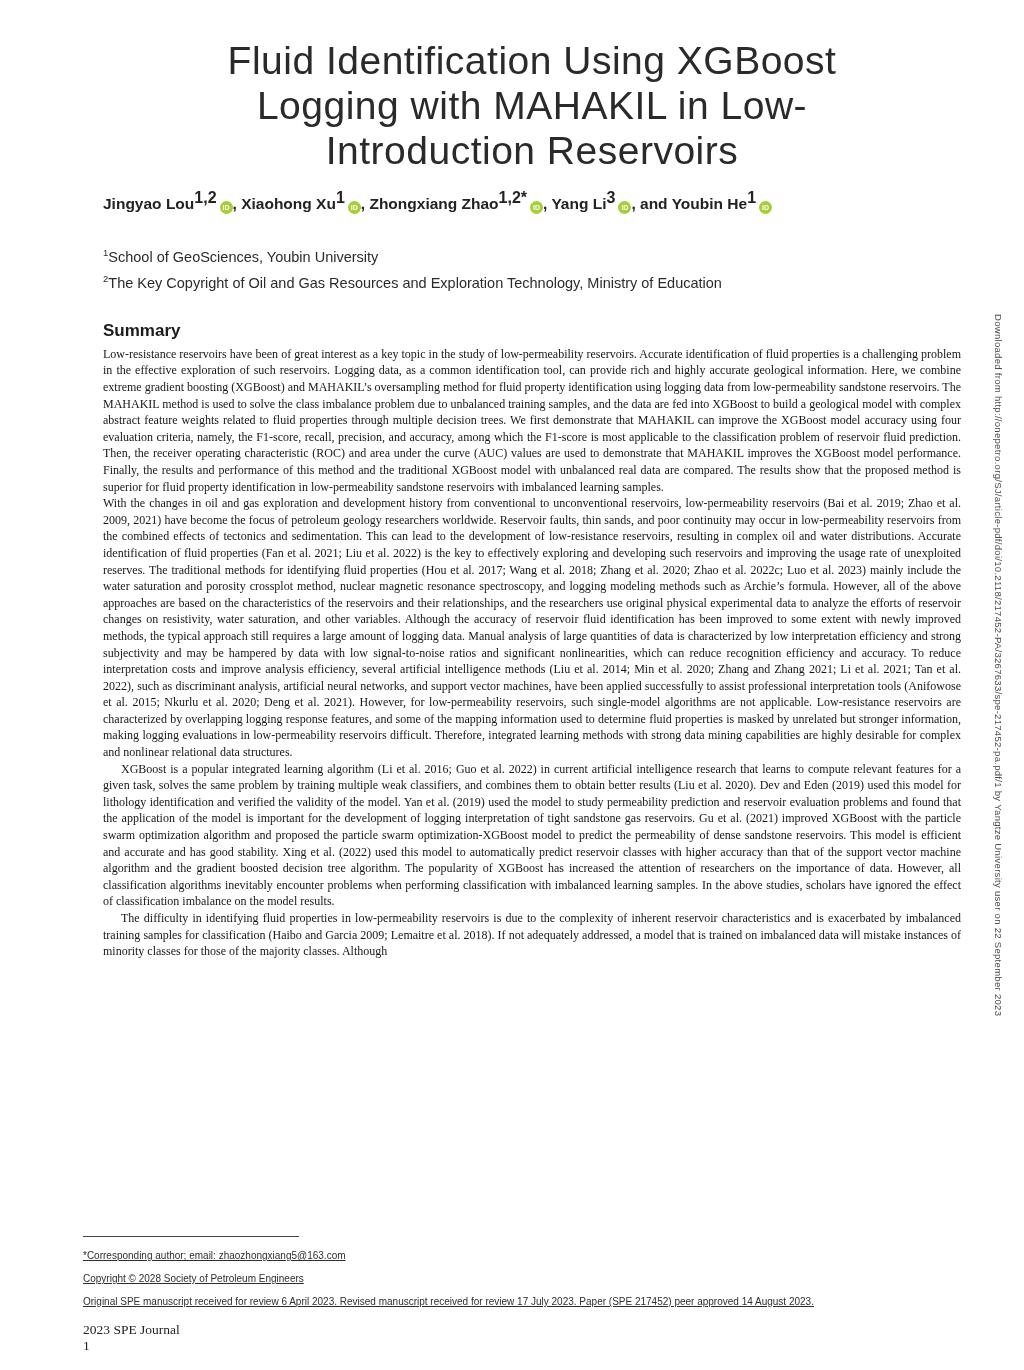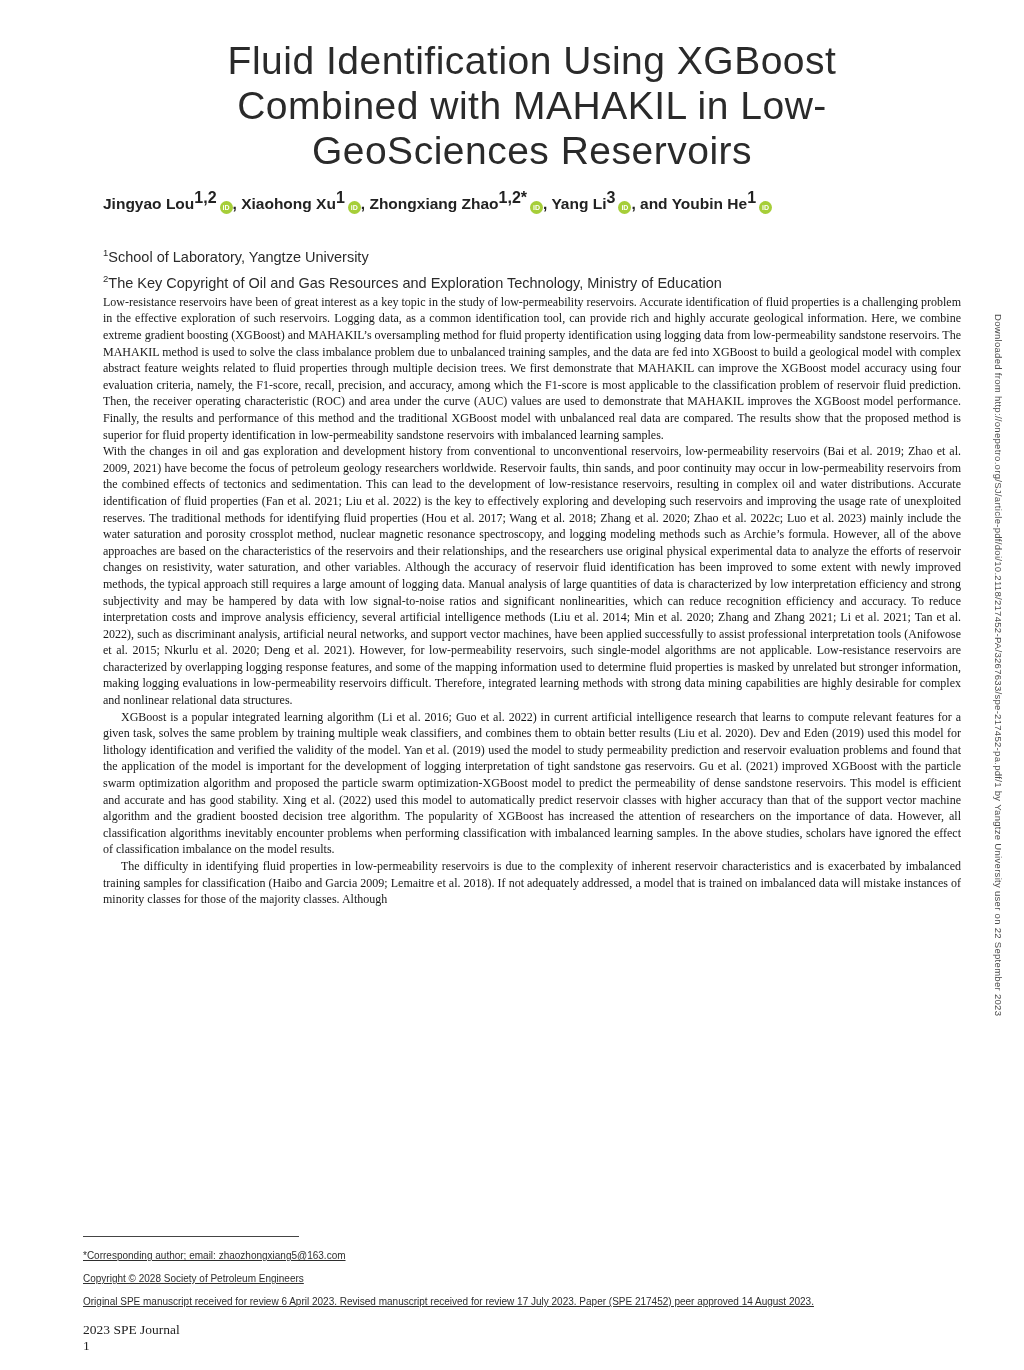--- a/index.html
+++ b/index.html
@@ -122,33 +122,34 @@
 <body>
 
 <div class="page">
 
   <div class="watermark">Downloaded from http://onepetro.org/SJ/article-pdf/doi/10.2118/217452-PA/3267633/spe-217452-pa.pdf/1 by Yangtze University user on 22 September 2023</div>
 
   <div class="content">
 
     <h1 class="title">
       <span class="title-line">Fluid Identification Using XGBoost</span>
-      <span class="title-line">Combined with MAHAKIL in Low-</span>
-      <span class="title-line">GeoSciences Reservoirs</span>
+      <span class="title-line">Logging with MAHAKIL in Low-</span>
+      <span class="title-line">Introduction Reservoirs</span>
     </h1>
 
     <div class="authors">
       <span class="author"><span></span><span>Jingyao Lou</span><sup>1,2</sup><span class="orcid"><span>iD</span></span></span><span class="author"><span>, </span><span>Xiaohong Xu</span><sup>1</sup><span class="orcid"><span>iD</span></span></span><span class="author"><span>, </span><span>Zhongxiang Zhao</span><sup>1,2*</sup><span class="orcid"><span>iD</span></span></span><span class="author"><span>, </span><span>Yang Li</span><sup>3</sup><span class="orcid"><span>iD</span></span></span><span class="author"><span>, and </span><span>Youbin He</span><sup>1</sup><span class="orcid"><span>iD</span></span></span>
     </div>
 
     <div class="affiliations">
-      <div><sup>1</sup><span>School of Laboratory, Yangtze University</span></div>
+      <div><sup>1</sup><span>School of GeoSciences, Youbin University</span></div>
       <div><sup>2</sup><span>The Key Copyright of Oil and Gas Resources and Exploration Technology, Ministry of Education</span></div>
     </div>
 
+    <h2 class="section-heading">Summary</h2>
     <p class="body-para">Low-resistance reservoirs have been of great interest as a key topic in the study of low-permeability reservoirs. Accurate identification of fluid properties is a challenging problem in the effective exploration of such reservoirs. Logging data, as a common identification tool, can provide rich and highly accurate geological information. Here, we combine extreme gradient boosting (XGBoost) and MAHAKIL’s oversampling method for fluid property identification using logging data from low-permeability sandstone reservoirs. The MAHAKIL method is used to solve the class imbalance problem due to unbalanced training samples, and the data are fed into XGBoost to build a geological model with complex abstract feature weights related to fluid properties through multiple decision trees. We first demonstrate that MAHAKIL can improve the XGBoost model accuracy using four evaluation criteria, namely, the F1-score, recall, precision, and accuracy, among which the F1-score is most applicable to the classification problem of reservoir fluid prediction. Then, the receiver operating characteristic (ROC) and area under the curve (AUC) values are used to demonstrate that MAHAKIL improves the XGBoost model performance. Finally, the results and performance of this method and the traditional XGBoost model with unbalanced real data are compared. The results show that the proposed method is superior for fluid property identification in low-permeability sandstone reservoirs with imbalanced learning samples.</p>
 
     <p class="body-para">With the changes in oil and gas exploration and development history from conventional to unconventional reservoirs, low-permeability reservoirs (Bai et al. 2019; Zhao et al. 2009, 2021) have become the focus of petroleum geology researchers worldwide. Reservoir faults, thin sands, and poor continuity may occur in low-permeability reservoirs from the combined effects of tectonics and sedimentation. This can lead to the development of low-resistance reservoirs, resulting in complex oil and water distributions. Accurate identification of fluid properties (Fan et al. 2021; Liu et al. 2022) is the key to effectively exploring and developing such reservoirs and improving the usage rate of unexploited reserves. The traditional methods for identifying fluid properties (Hou et al. 2017; Wang et al. 2018; Zhang et al. 2020; Zhao et al. 2022c; Luo et al. 2023) mainly include the water saturation and porosity crossplot method, nuclear magnetic resonance spectroscopy, and logging modeling methods such as Archie’s formula. However, all of the above approaches are based on the characteristics of the reservoirs and their relationships, and the researchers use original physical experimental data to analyze the efforts of reservoir changes on resistivity, water saturation, and other variables. Although the accuracy of reservoir fluid identification has been improved to some extent with newly improved methods, the typical approach still requires a large amount of logging data. Manual analysis of large quantities of data is characterized by low interpretation efficiency and strong subjectivity and may be hampered by data with low signal-to-noise ratios and significant nonlinearities, which can reduce recognition efficiency and accuracy. To reduce interpretation costs and improve analysis efficiency, several artificial intelligence methods (Liu et al. 2014; Min et al. 2020; Zhang and Zhang 2021; Li et al. 2021; Tan et al. 2022), such as discriminant analysis, artificial neural networks, and support vector machines, have been applied successfully to assist professional interpretation tools (Anifowose et al. 2015; Nkurlu et al. 2020; Deng et al. 2021). However, for low-permeability reservoirs, such single-model algorithms are not applicable. Low-resistance reservoirs are characterized by overlapping logging response features, and some of the mapping information used to determine fluid properties is masked by unrelated but stronger information, making logging evaluations in low-permeability reservoirs difficult. Therefore, integrated learning methods with strong data mining capabilities are highly desirable for complex and nonlinear relational data structures.</p>
     <p class="body-para indent">XGBoost is a popular integrated learning algorithm (Li et al. 2016; Guo et al. 2022) in current artificial intelligence research that learns to compute relevant features for a given task, solves the same problem by training multiple weak classifiers, and combines them to obtain better results (Liu et al. 2020). Dev and Eden (2019) used this model for lithology identification and verified the validity of the model. Yan et al. (2019) used the model to study permeability prediction and reservoir evaluation problems and found that the application of the model is important for the development of logging interpretation of tight sandstone gas reservoirs. Gu et al. (2021) improved XGBoost with the particle swarm optimization algorithm and proposed the particle swarm optimization-XGBoost model to predict the permeability of dense sandstone reservoirs. This model is efficient and accurate and has good stability. Xing et al. (2022) used this model to automatically predict reservoir classes with higher accuracy than that of the support vector machine algorithm and the gradient boosted decision tree algorithm. The popularity of XGBoost has increased the attention of researchers on the importance of data. However, all classification algorithms inevitably encounter problems when performing classification with imbalanced learning samples. In the above studies, scholars have ignored the effect of classification imbalance on the model results.</p>
     <p class="body-para indent">The difficulty in identifying fluid properties in low-permeability reservoirs is due to the complexity of inherent reservoir characteristics and is exacerbated by imbalanced training samples for classification (Haibo and Garcia 2009; Lemaitre et al. 2018). If not adequately addressed, a model that is trained on imbalanced data will mistake instances of minority classes for those of the majority classes. Although</p>
 
   </div>
 
   <div class="footnotes">
     <div class="fn-rule"></div>

